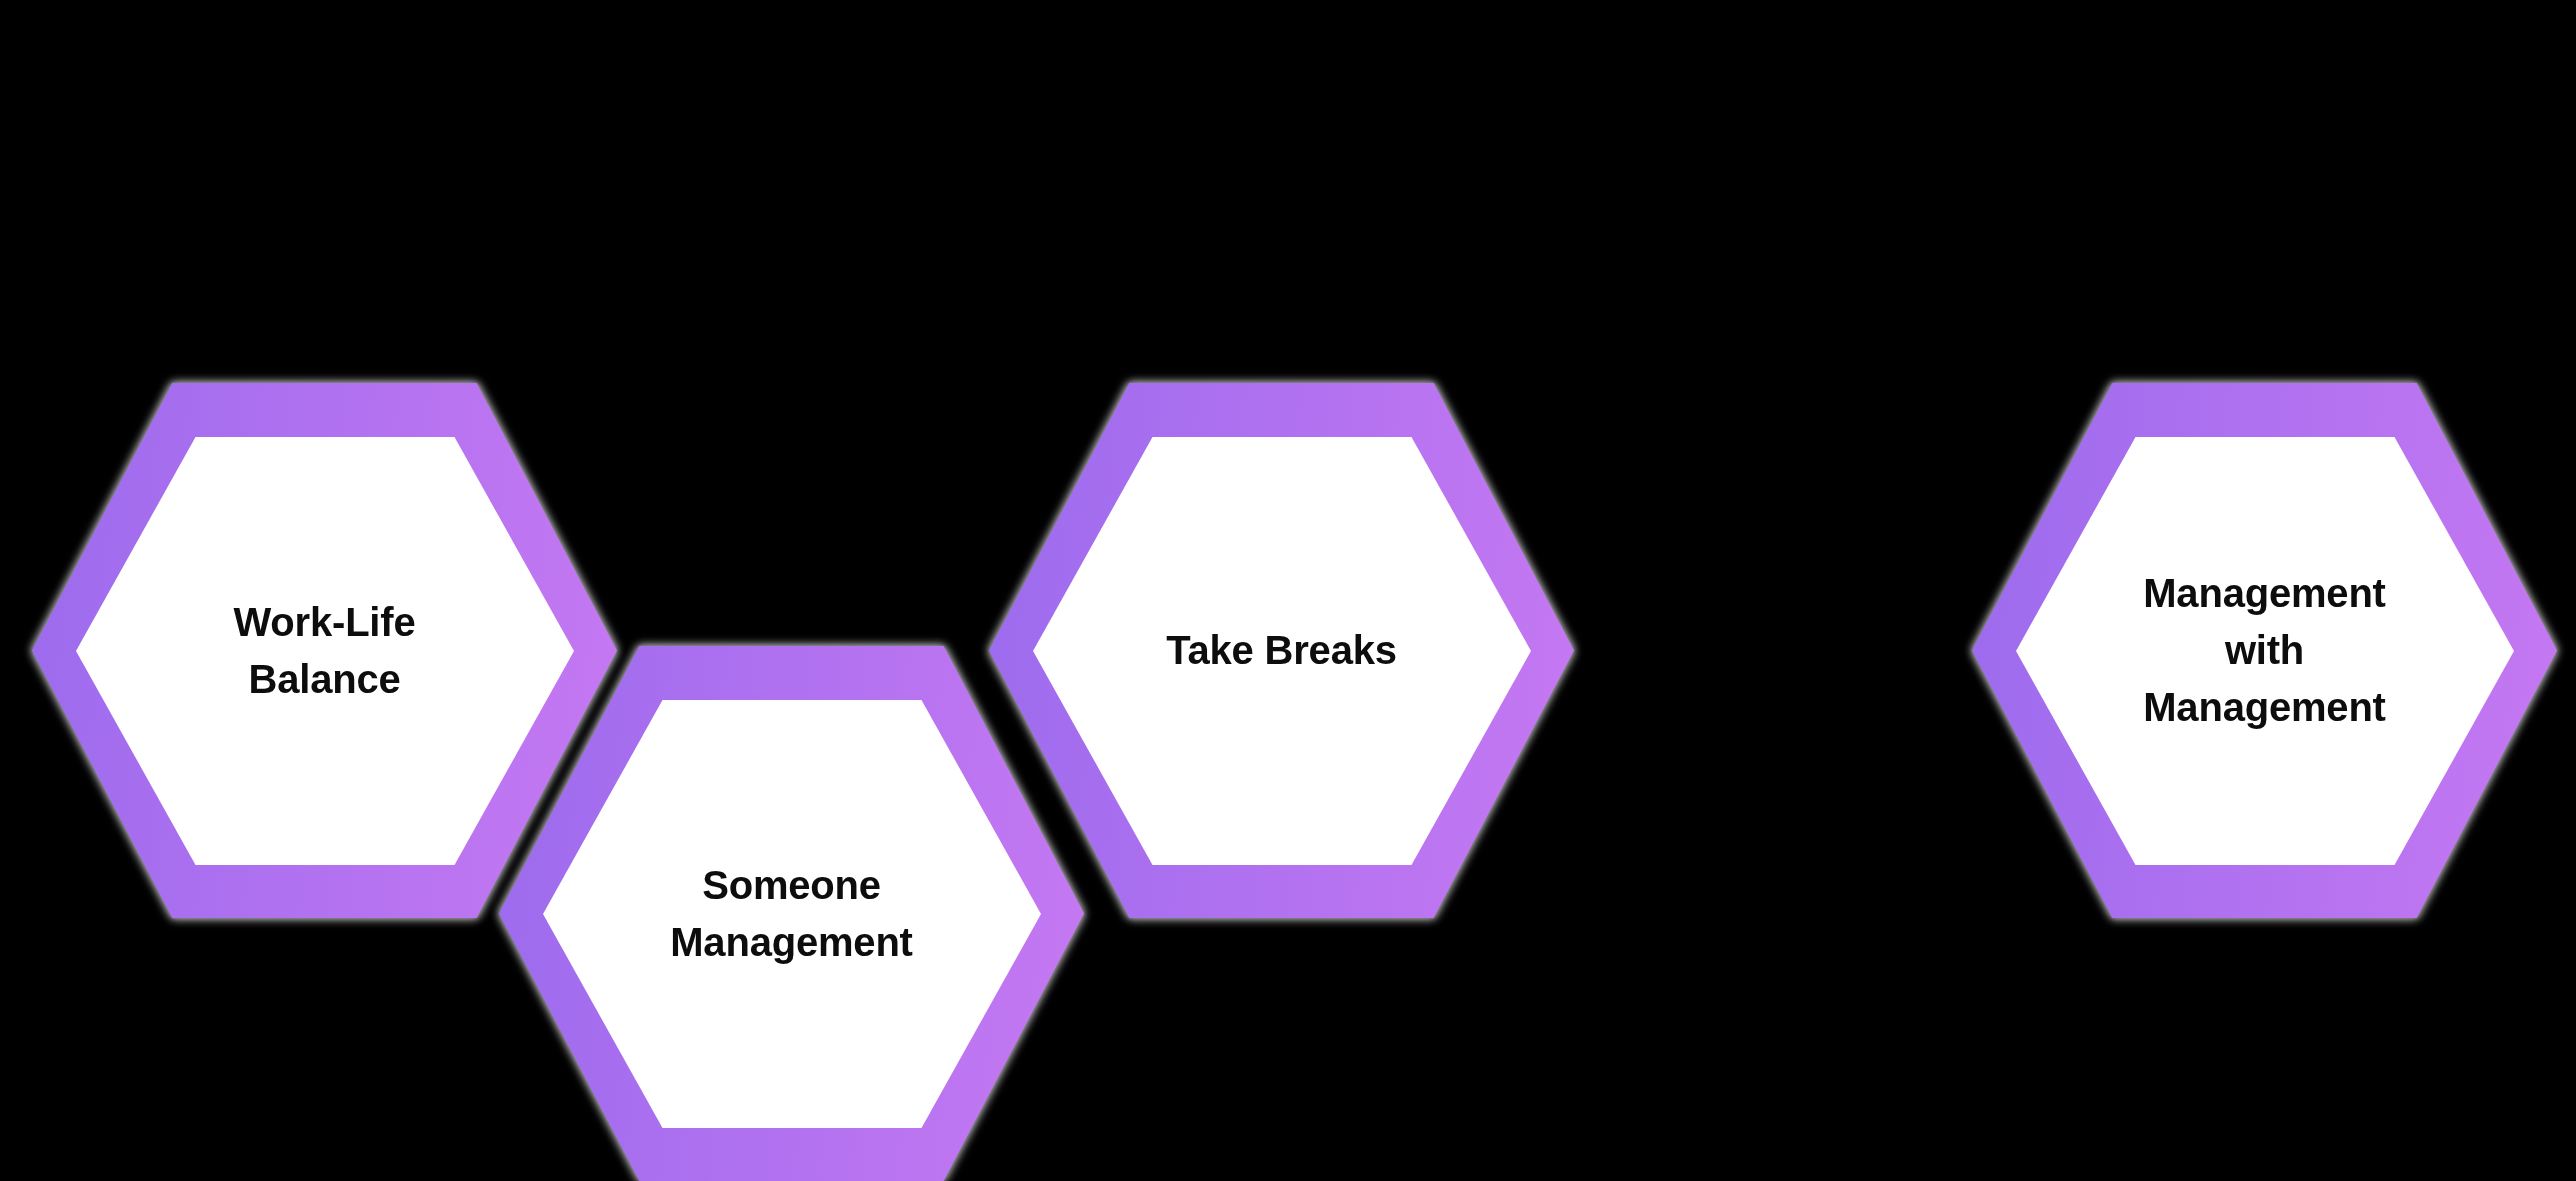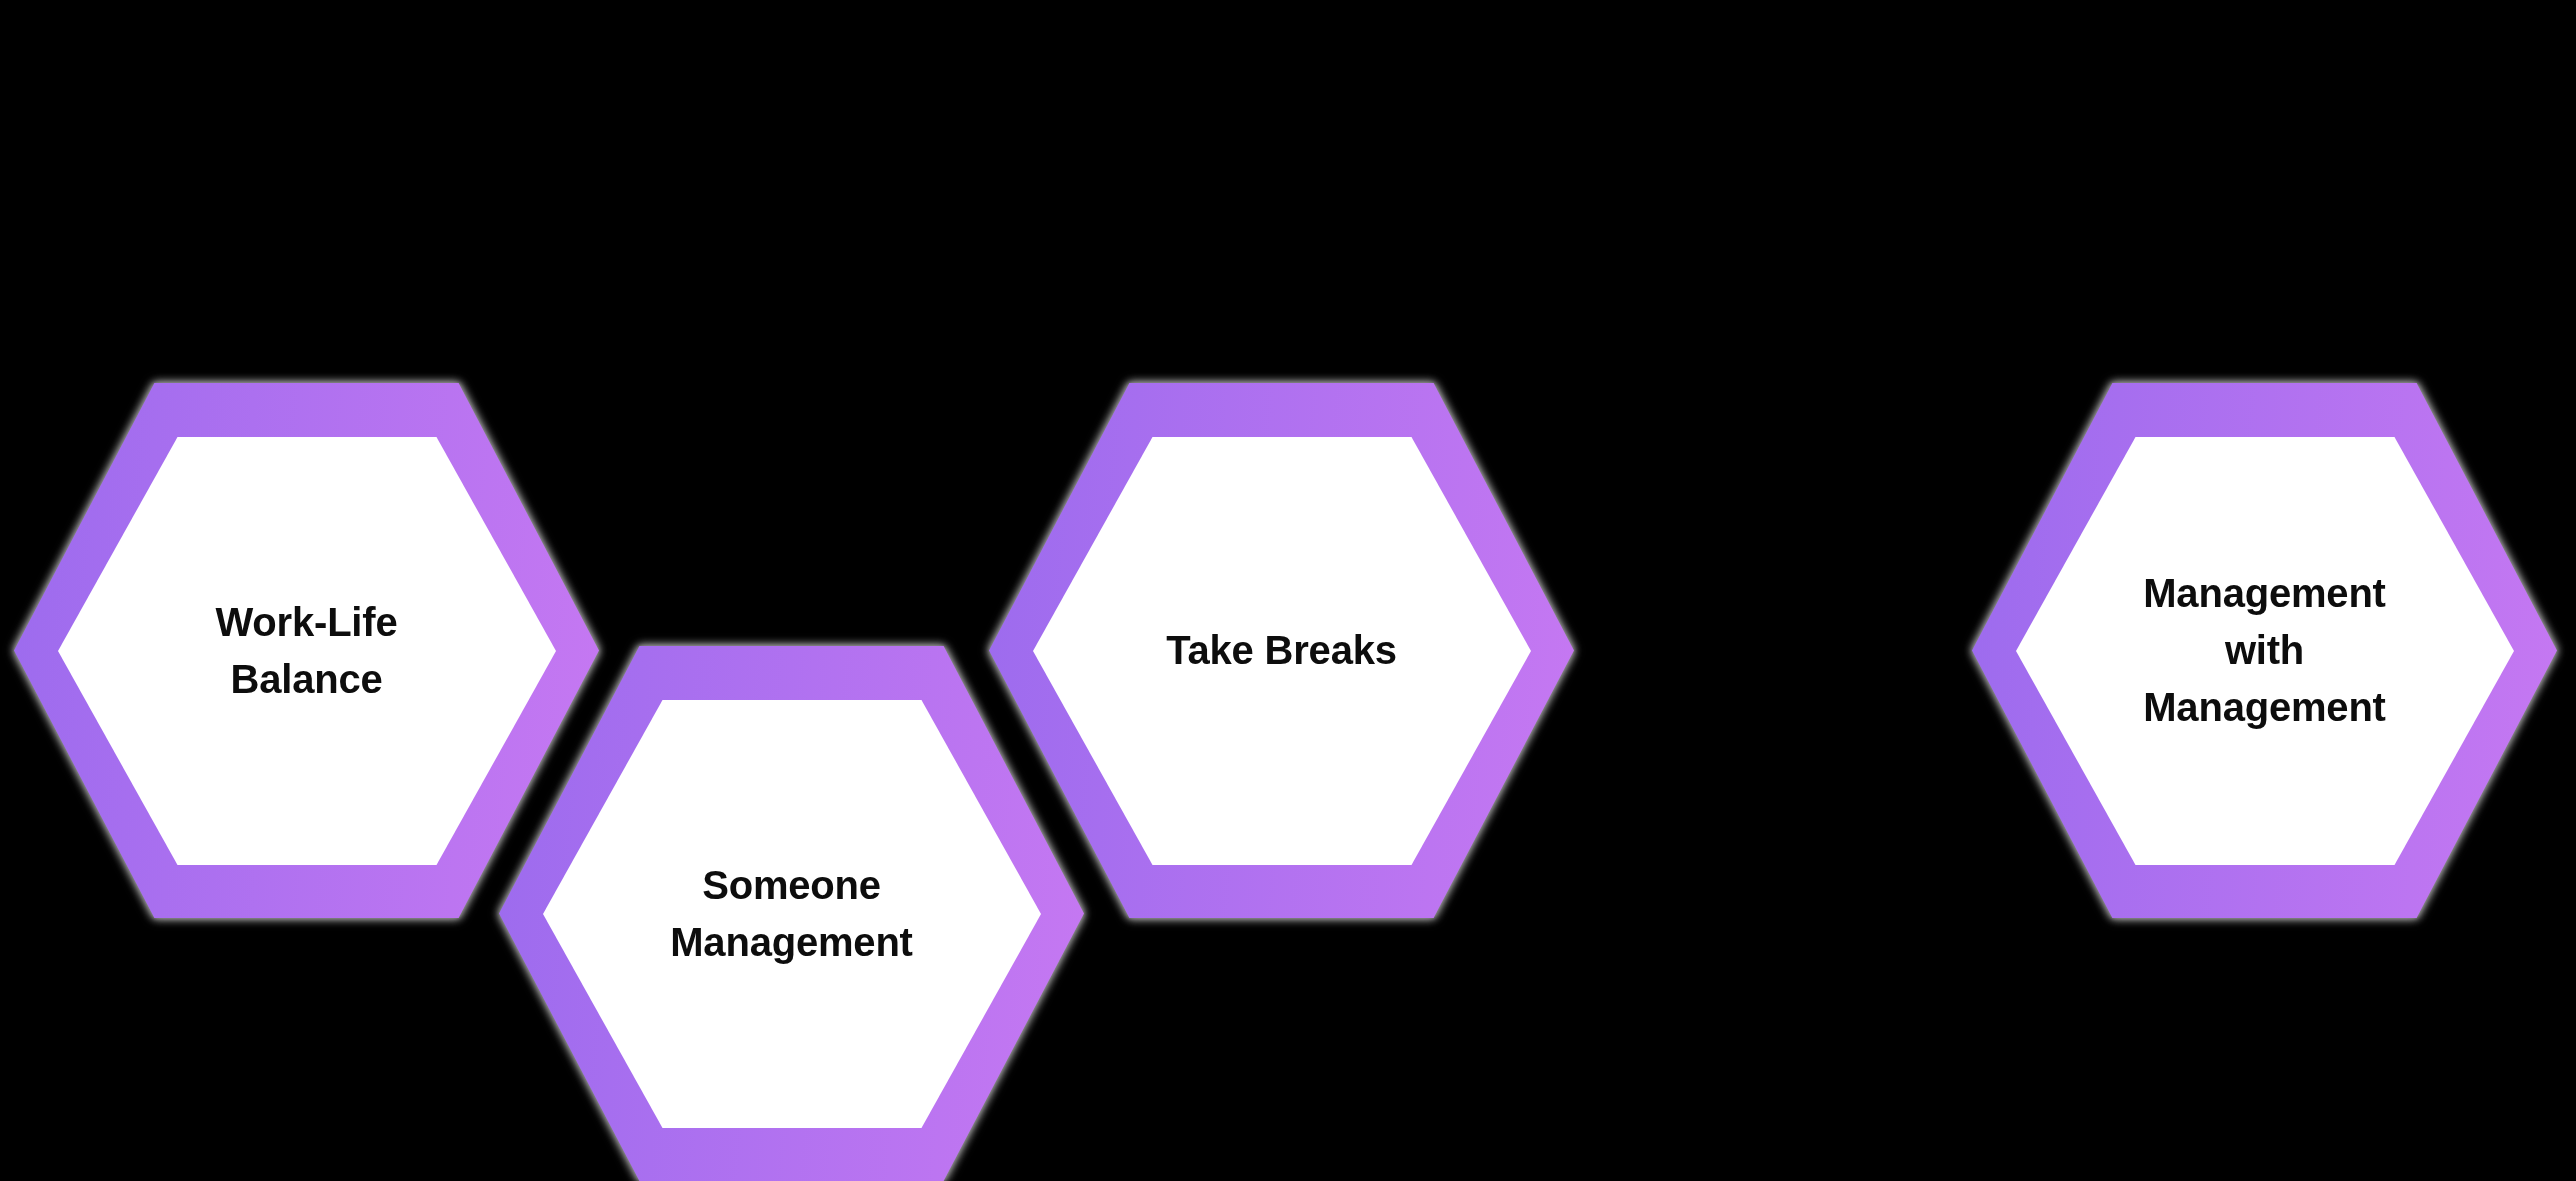--- a/index.html
+++ b/index.html
@@ -48,21 +48,21 @@
   .hex-label span {
     display: inline-block;
     width: 297px;
     font-size: 40px;
     line-height: 57px;
     font-weight: 700;
     color: var(--text, #0d0d0d);
     letter-spacing: -0.2px;
   }
   
-  .hex-1 { left: 14px;   top: 383px; }
+  .hex-1 { left: 32px;   top: 383px; }
   .hex-2 { left: 499px;  top: 646px; }
   .hex-3 { left: 989px;  top: 383px; }
   .hex-4 { left: 1485px; top: 646px; }
   .hex-5 { left: 1972px; top: 383px; }
 </style>
 </head>
 <body>
 
 <div class="canvas">
 

